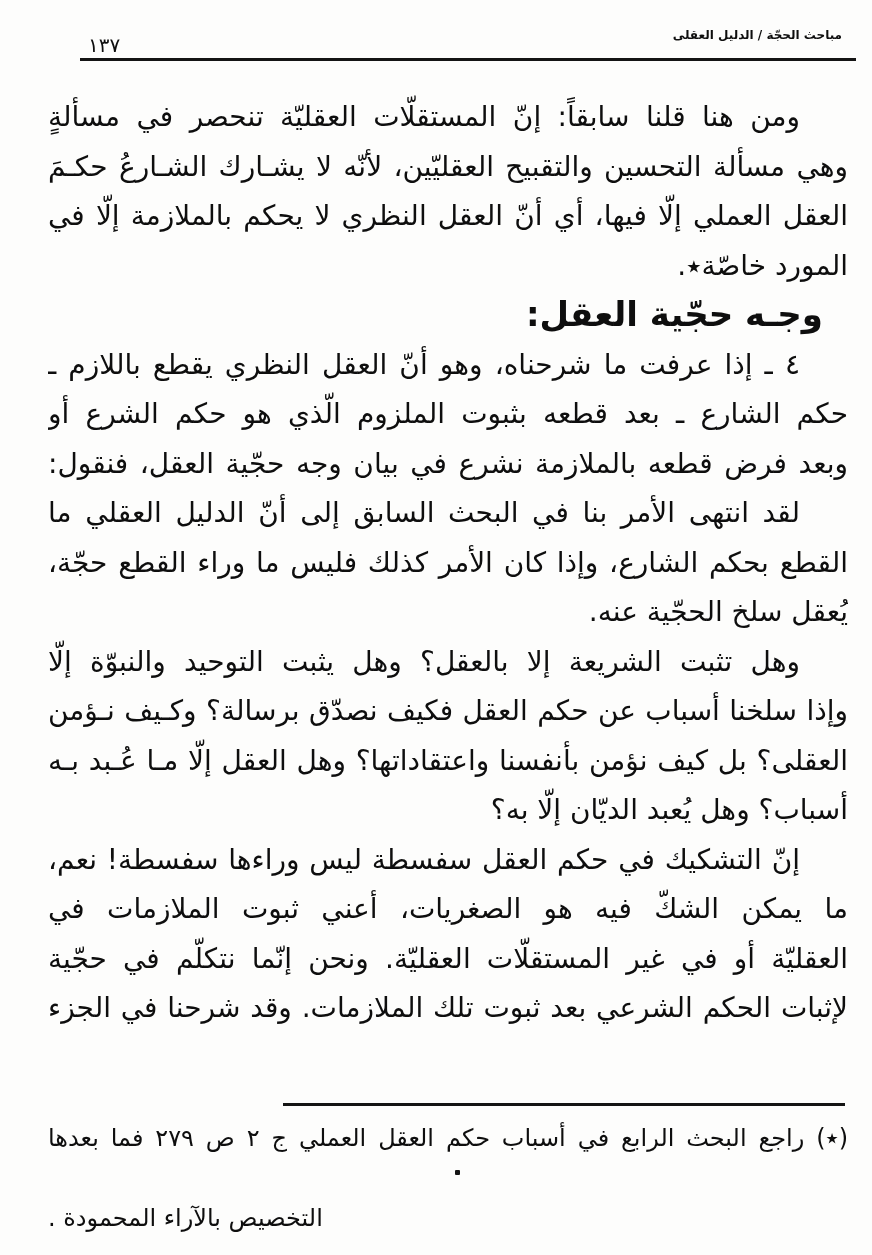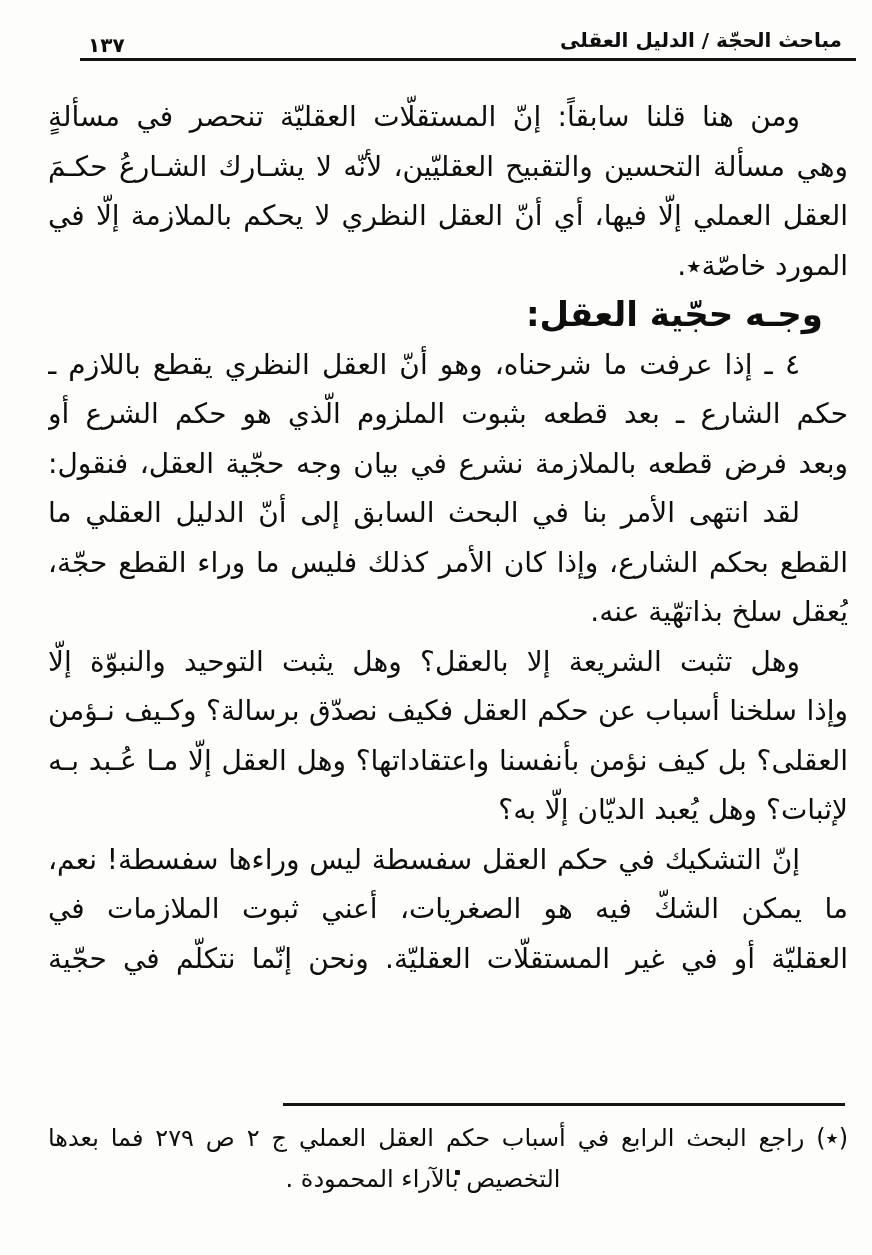--- a/index.html
+++ b/index.html
@@ -8,25 +8,25 @@
     width:872px;height:1255px;
     background:#fdfdfc;
     font-family:"DejaVu Sans", sans-serif;
     color:#0e0e0e;
     direction:rtl;
     overflow:hidden;
   }
   
   .pagenum{
     position:absolute;left:88px;top:33px;
-    font-size:20px;font-weight:bold;letter-spacing:1px;
+    font-size:20px;font-weight:normal;letter-spacing:1px;
   }
   .runtitle{
     position:absolute;right:30px;top:28px;
-    font-size:20px;font-weight:bold;
+    font-size:12px;font-weight:bold;
   }
   .hrule{
     position:absolute;left:80px;top:58px;
     width:776px;height:3px;background:#141414;
   }
   
   .bodyblock{
     position:absolute;top:92px;right:24px;width:800px;
     font-size:28px;line-height:49.5px;
     text-align:justify;
@@ -49,21 +49,21 @@
   
   .fnrule{
     position:absolute;top:1103px;right:27px;
     width:562px;height:3px;background:#141414;
   }
   .fnblock{
     position:absolute;top:1118px;right:24px;width:800px;
     font-size:24px;line-height:41px;
   }
   .fn1{text-align:justify;text-align-last:justify;overflow:hidden;height:41px;}
-  .fn2{text-align:center;padding-right:50px;height:41px;}
+  .fn2{text-align:left;padding-right:50px;height:41px;margin-top:39px;}
   .straydot{
     position:absolute;left:455px;top:1170px;
     width:5px;height:5px;background:#141414;border-radius:1px;
   }
 </style>
 </head>
 <body>
 
 <div class="page">
 
@@ -84,34 +84,35 @@
 
     <div>
       <div class="ln ind">٤ ـ إذا عرفت ما شرحناه، وهو أنّ العقل النظري يقطع باللازم ـ أعني</div>
       <div class="ln">حكم الشارع ـ بعد قطعه بثبوت الملزوم الّذي هو حكم الشرع أو العقل.</div>
       <div class="ln">وبعد فرض قطعه بالملازمة نشرع في بيان وجه حجّية العقل، فنقول:</div>
     </div>
 
     <div>
       <div class="ln ind">لقد انتهى الأمر بنا في البحث السابق إلى أنّ الدليل العقلي ما أوجب</div>
       <div class="ln">القطع بحكم الشارع، وإذا كان الأمر كذلك فليس ما وراء القطع حجّة، فإنّه</div>
-      <div class="ln end">يُعقل سلخ بذاتهّية عنه.</div>
+      <div class="ln end">يُعقل سلخ الحجّية عنه.</div>
     </div>
 
     <div>
       <div class="ln ind">وهل تثبت الشريعة إلا بالعقل؟ وهل يثبت التوحيد والنبوّة إلّا بالعقل؟</div>
       <div class="ln">وإذا سلخنا أسباب عن حكم العقل فكيف نصدّق برسالة؟ وكـيف نـؤمن</div>
       <div class="ln">العقلى؟ بل كيف نؤمن بأنفسنا واعتقاداتها؟ وهل العقل إلّا مـا عُـبد بـه</div>
-      <div class="ln end">لإثبات؟ وهل يُعبد الديّان إلّا به؟</div>
+      <div class="ln end">أسباب؟ وهل يُعبد الديّان إلّا به؟</div>
     </div>
 
     <div>
       <div class="ln ind">إنّ التشكيك في حكم العقل سفسطة ليس وراءها سفسطة! نعم، كلّ</div>
       <div class="ln">ما يمكن الشكّ فيه هو الصغريات، أعني ثبوت الملازمات في المستقلّات</div>
       <div class="ln">العقليّة أو في غير المستقلّات العقليّة. ونحن إنّما نتكلّم في حجّية العـقل</div>
+      <div class="ln">لإثبات الحكم الشرعي بعد ثبوت تلك الملازمات. وقد شرحنا في الجزء</div>
     </div>
 
   </div>
 
   <div class="fnrule"></div>
   <div class="fnblock">
     <div class="fn1">(٭) راجع البحث الرابع في أسباب حكم العقل العملي ج ٢ ص ٢٧٩ فما بعدها لتعرف السرّ في</div>
     <div class="fn2">التخصيص بالآراء المحمودة .</div>
   </div>
   <div class="straydot"></div>

